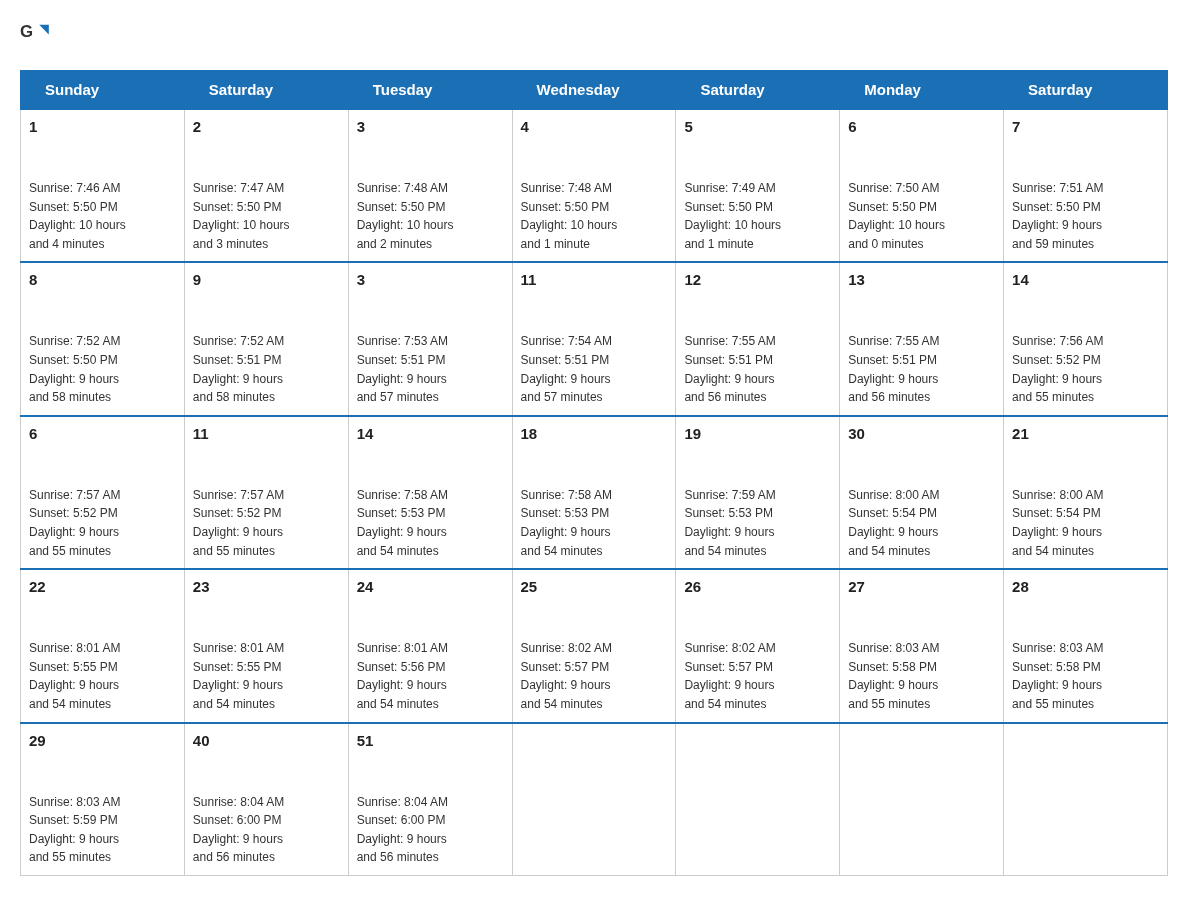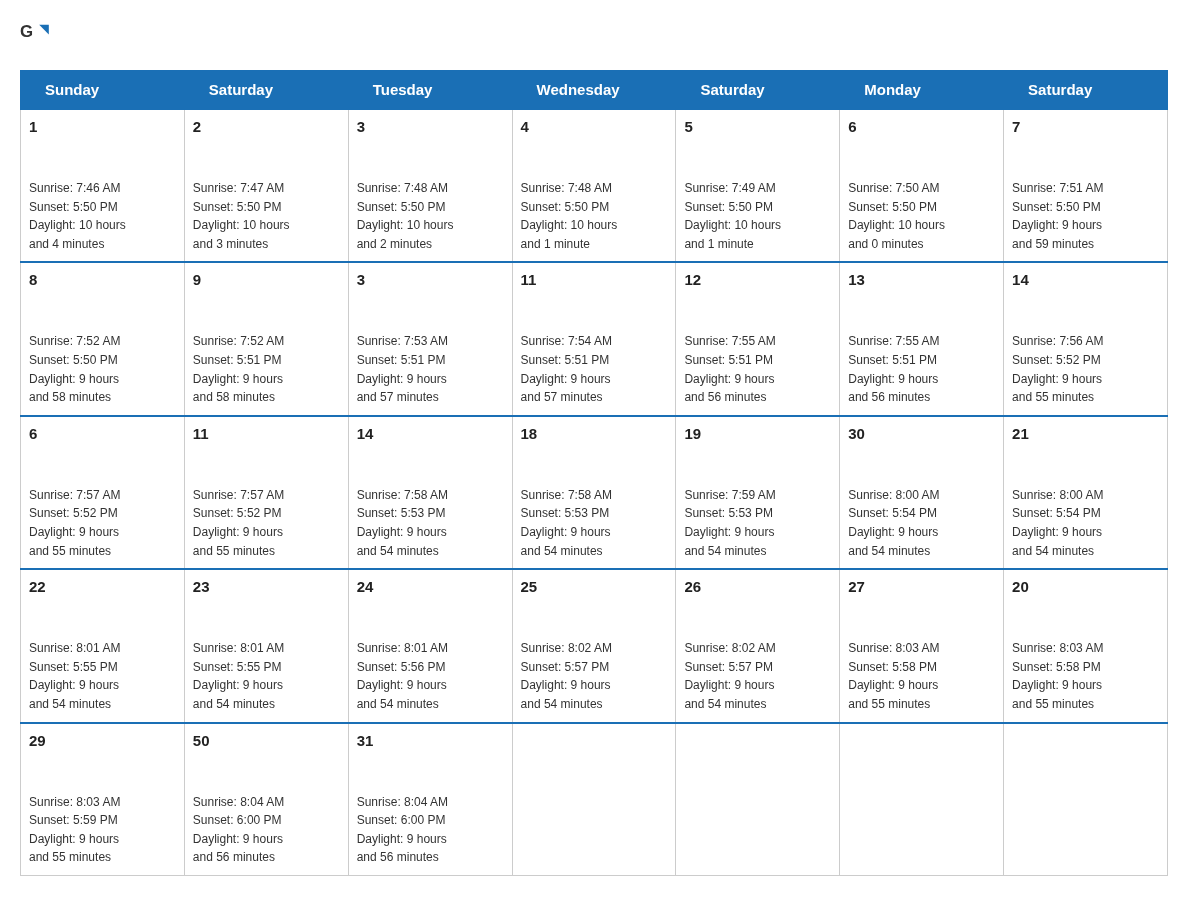--- a/index.html
+++ b/index.html
@@ -231,35 +231,35 @@
       </td>
         <td>
         <span class="day-number">26</span>
         <div class="day-info">Sunrise: 8:02 AM<br>Sunset: 5:57 PM<br>Daylight: 9 hours<br>and 54 minutes</div>
       </td>
         <td>
         <span class="day-number">27</span>
         <div class="day-info">Sunrise: 8:03 AM<br>Sunset: 5:58 PM<br>Daylight: 9 hours<br>and 55 minutes</div>
       </td>
         <td>
-        <span class="day-number">20</span>
+        <span class="day-number">28</span>
         <div class="day-info">Sunrise: 8:03 AM<br>Sunset: 5:58 PM<br>Daylight: 9 hours<br>and 55 minutes</div>
       </td>
       </tr>
       <tr>
         <td>
         <span class="day-number">29</span>
         <div class="day-info">Sunrise: 8:03 AM<br>Sunset: 5:59 PM<br>Daylight: 9 hours<br>and 55 minutes</div>
       </td>
         <td>
-        <span class="day-number">50</span>
+        <span class="day-number">40</span>
         <div class="day-info">Sunrise: 8:04 AM<br>Sunset: 6:00 PM<br>Daylight: 9 hours<br>and 56 minutes</div>
       </td>
         <td>
-        <span class="day-number">31</span>
+        <span class="day-number">51</span>
         <div class="day-info">Sunrise: 8:04 AM<br>Sunset: 6:00 PM<br>Daylight: 9 hours<br>and 56 minutes</div>
       </td>
         <td class="empty"></td>
         <td class="empty"></td>
         <td class="empty"></td>
         <td class="empty"></td>
       </tr>
     </tbody>
 </table>
 

